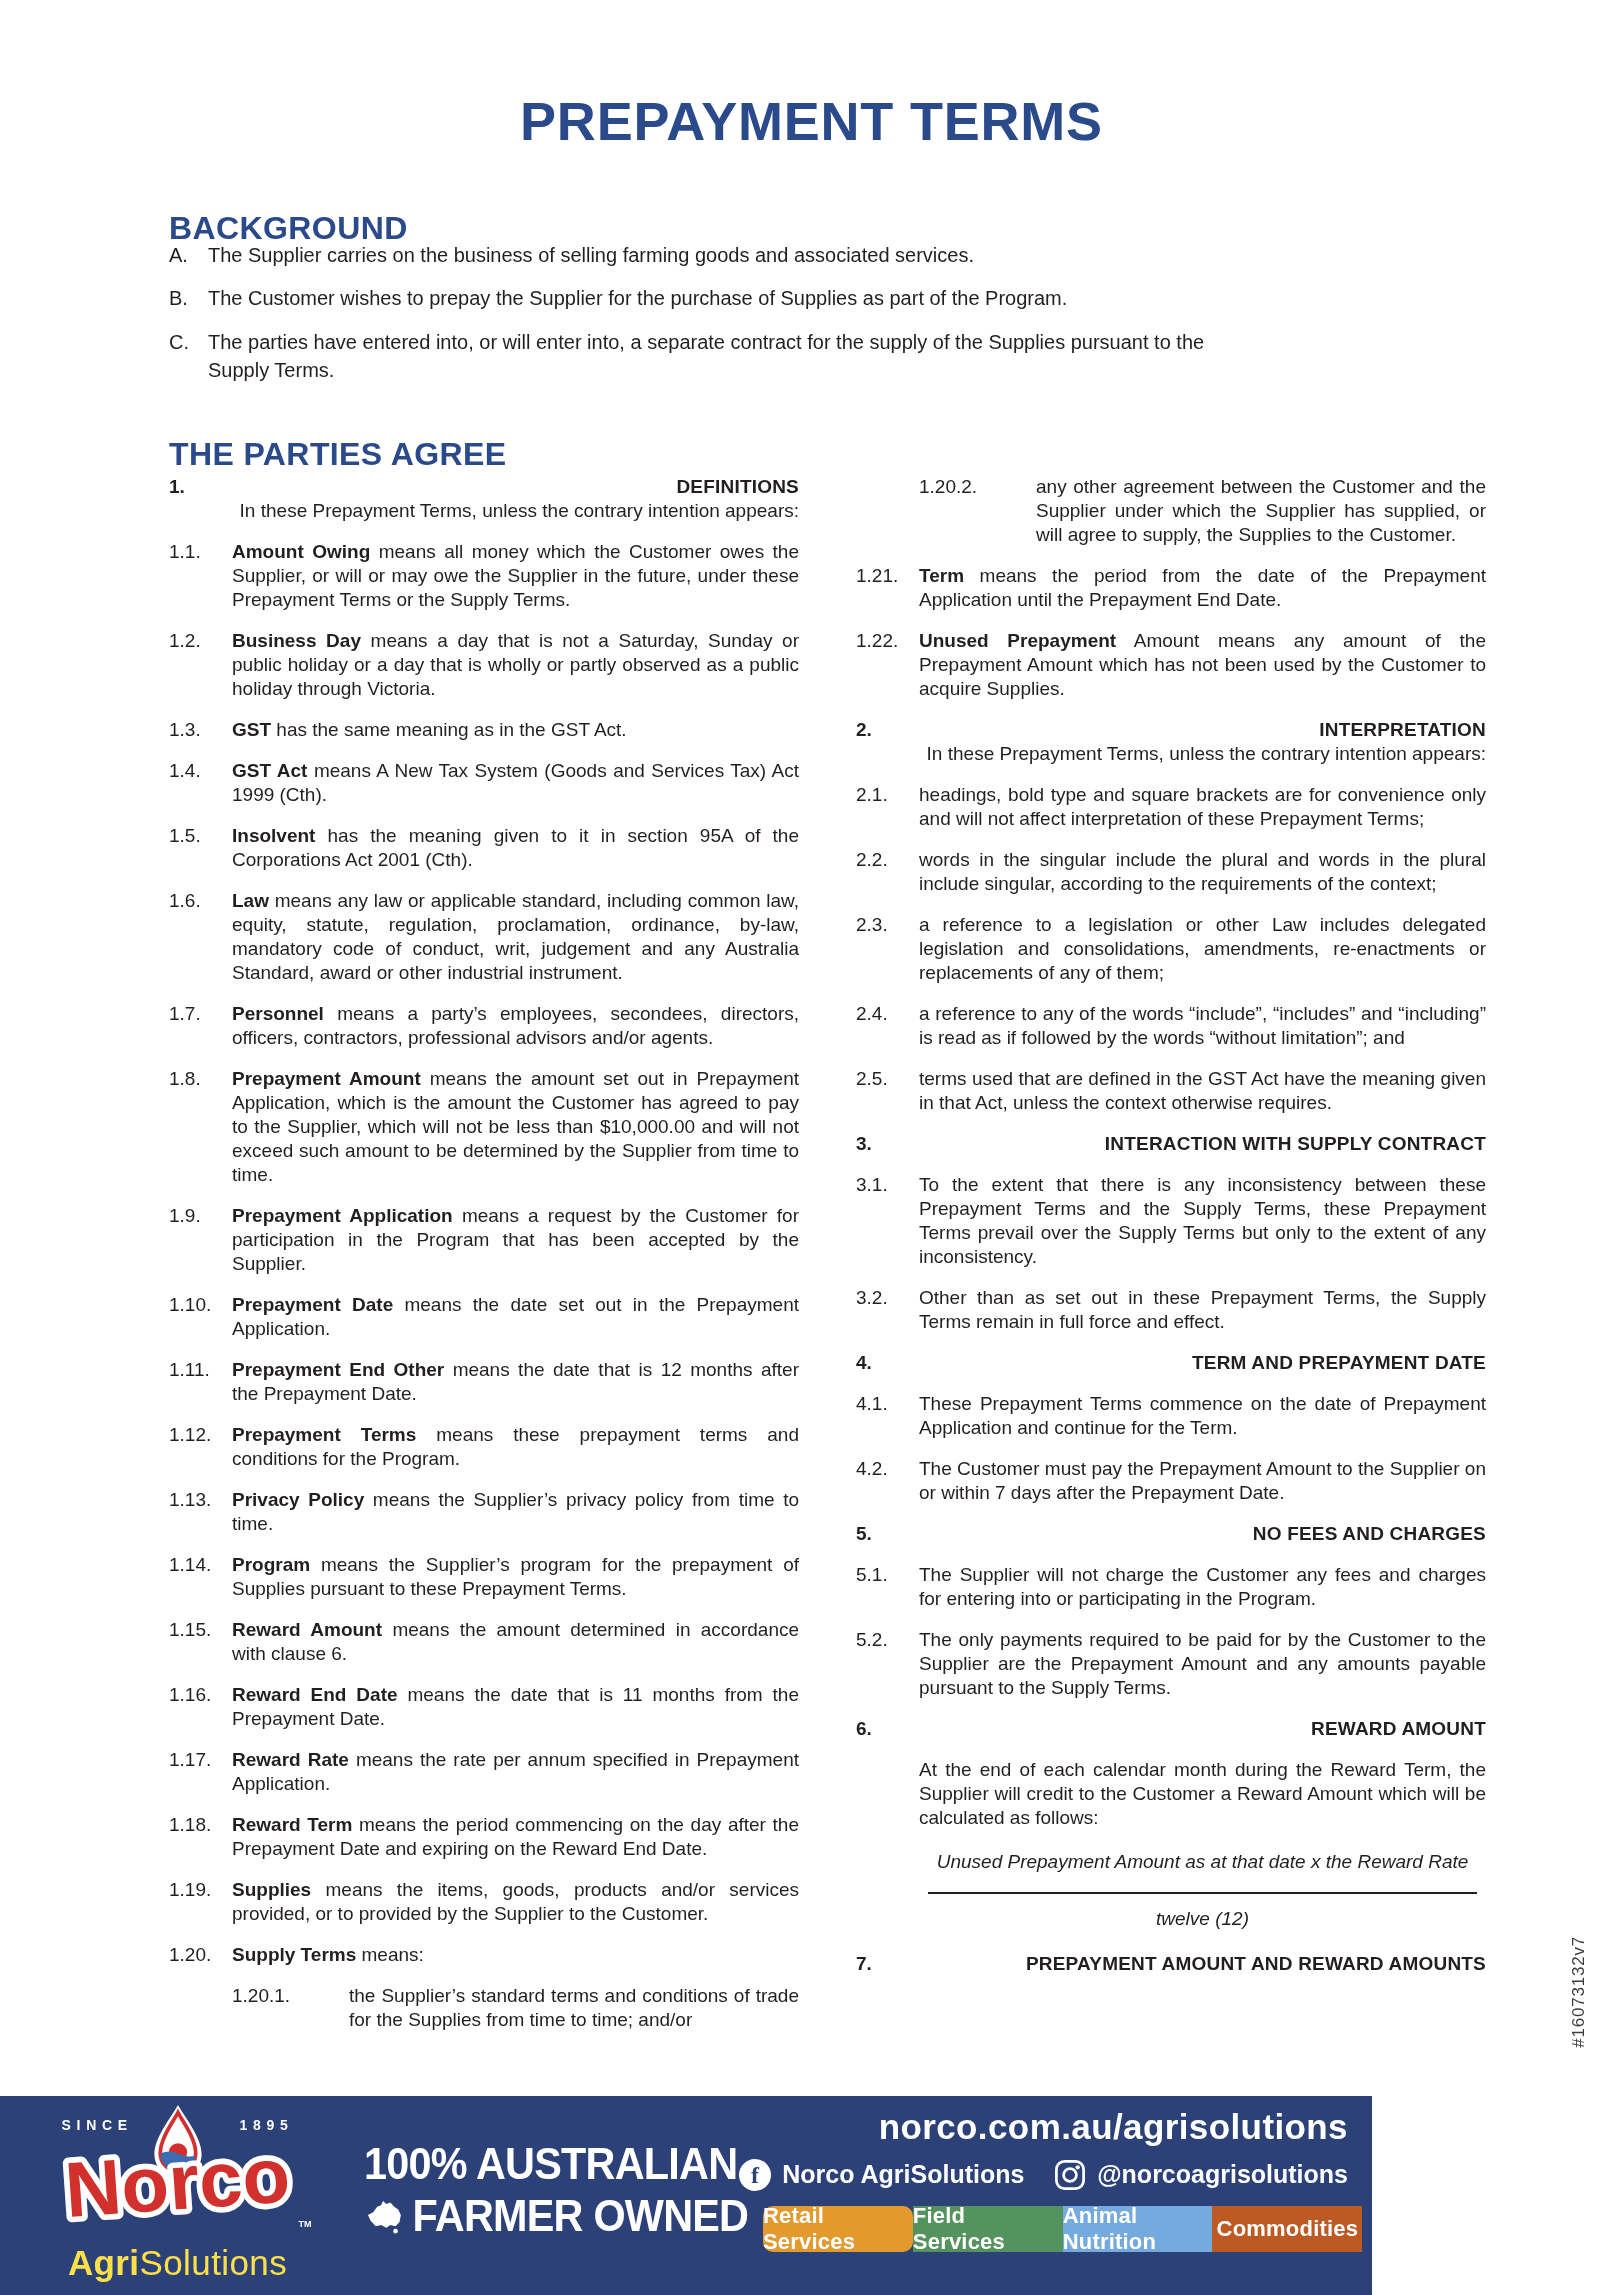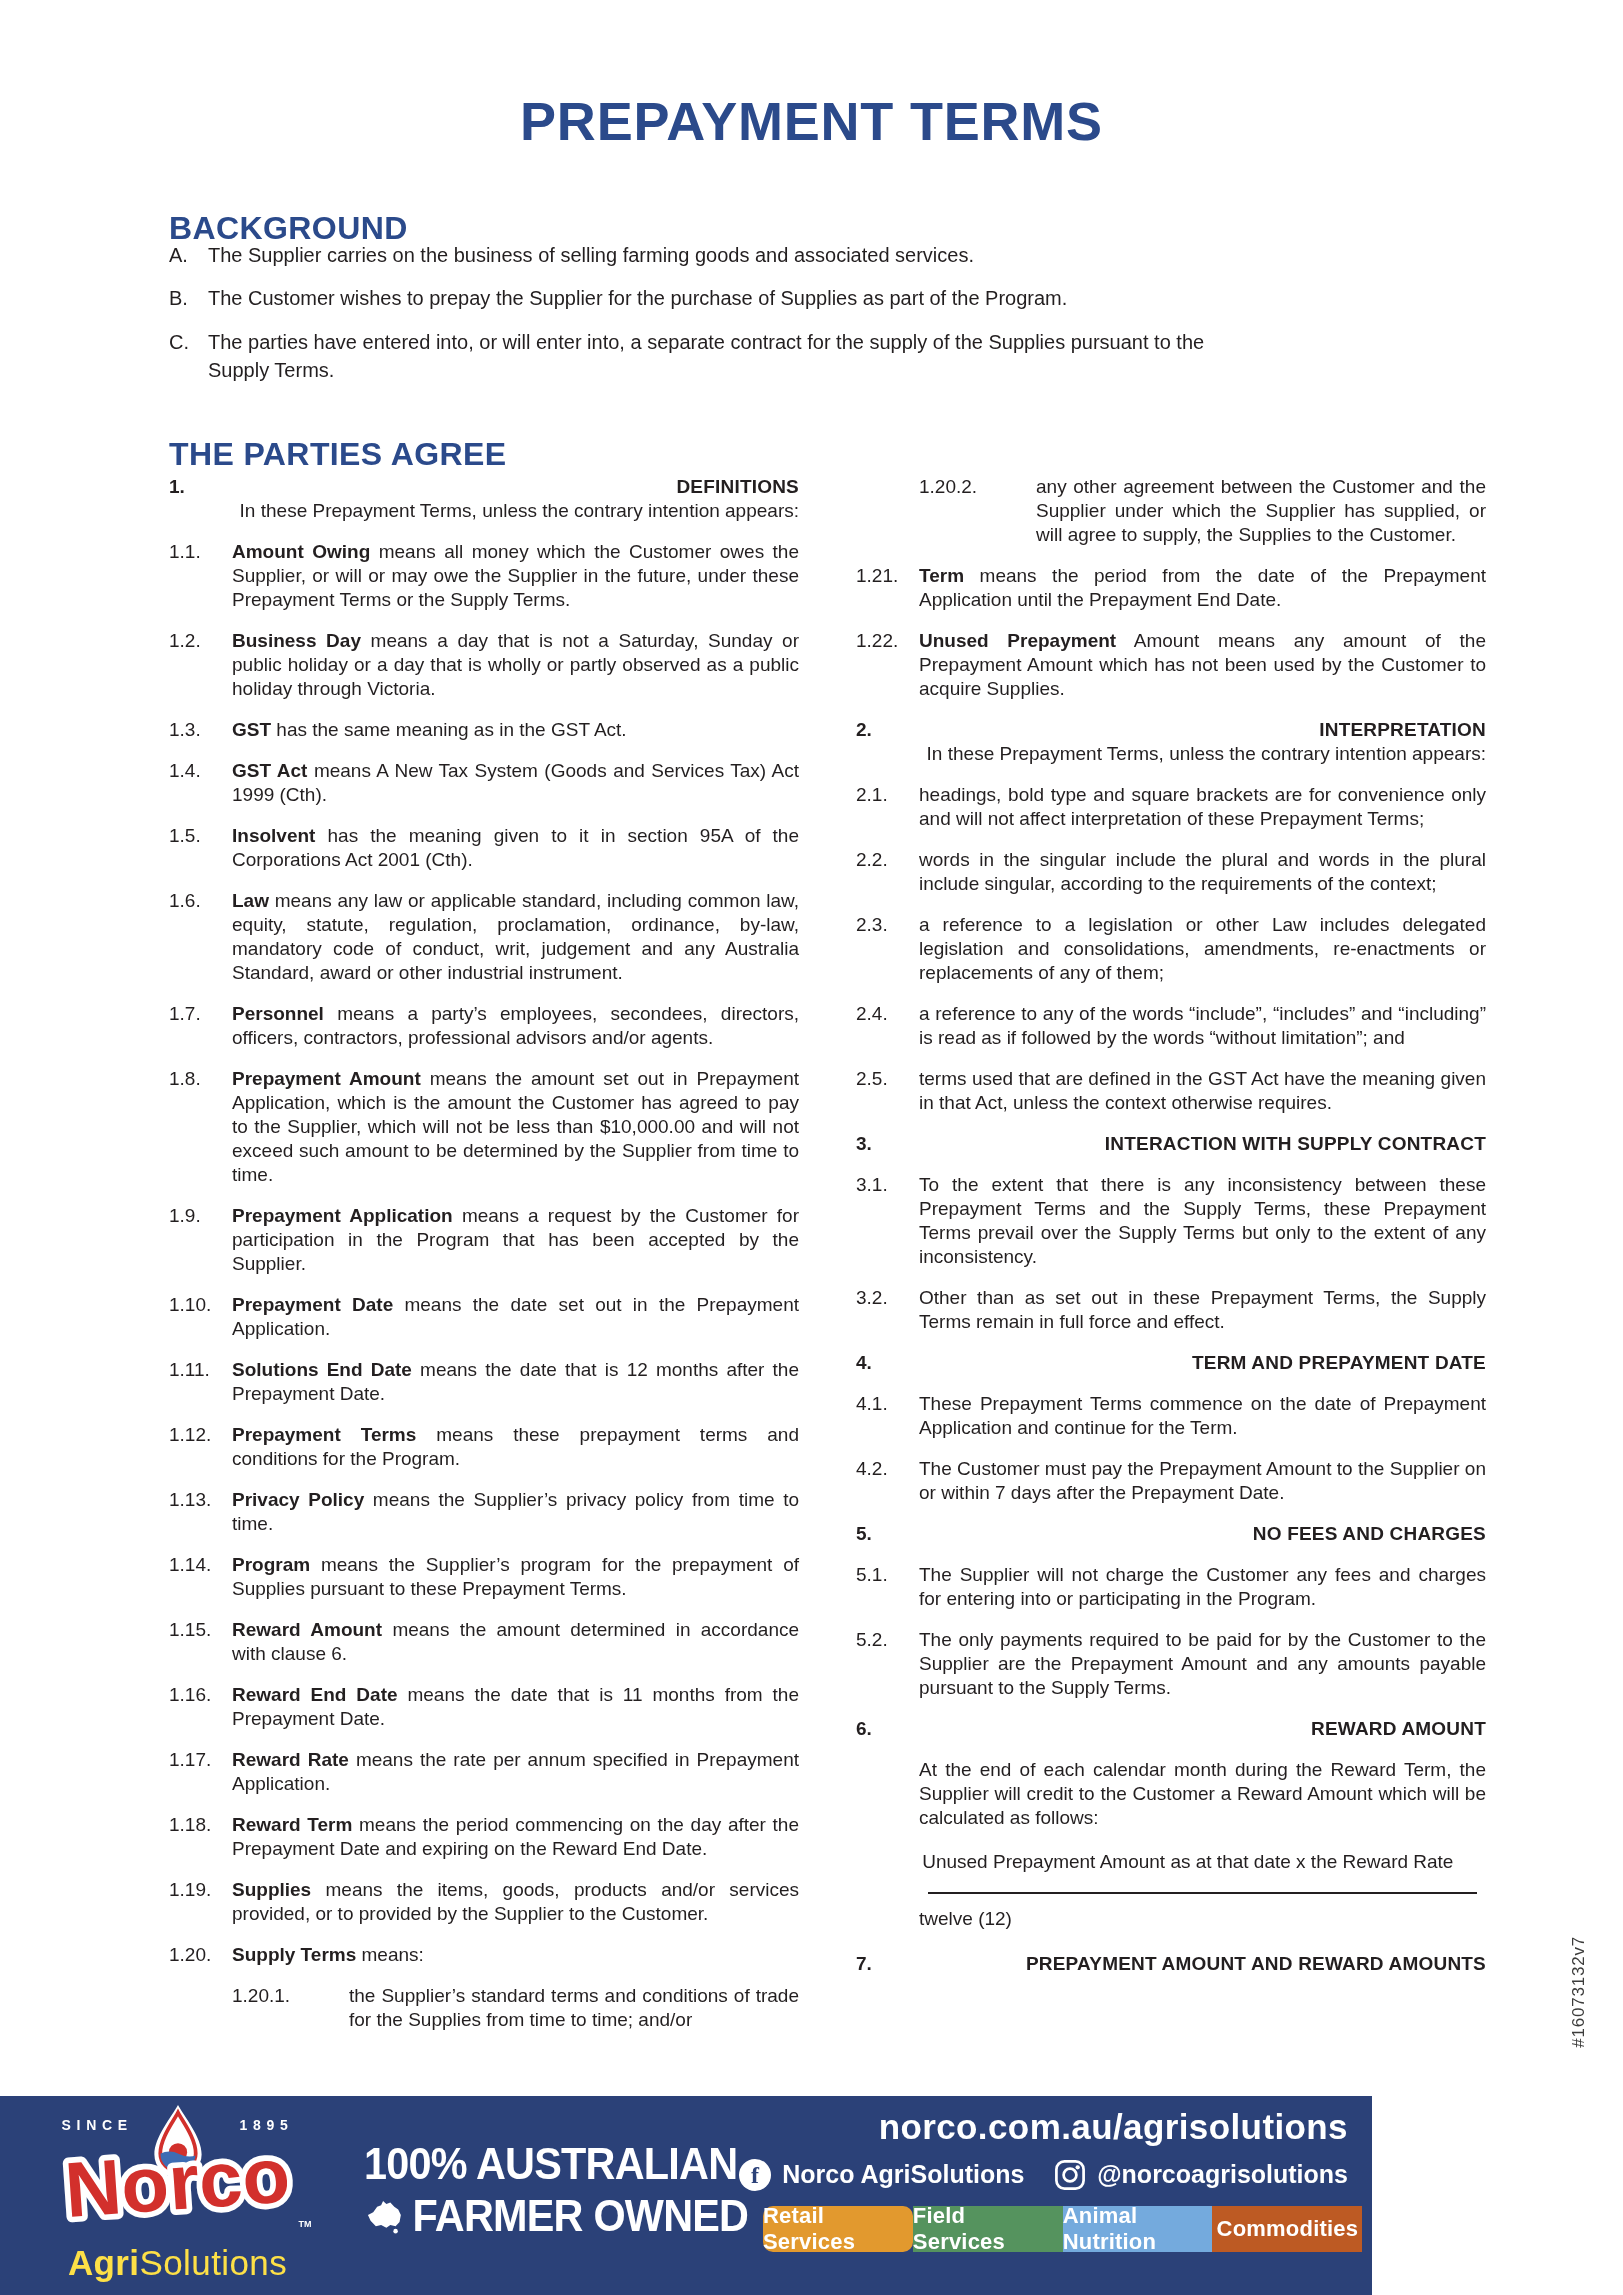--- a/index.html
+++ b/index.html
@@ -32,21 +32,21 @@
   .block .num{flex:none; width:63px;}
   .block .body{flex:1; text-align:justify;}
   .block.heading .num{font-weight:700;}
   .block.heading .body{text-align:right;}
   .ctitle{font-weight:700; letter-spacing:0.2px;}
   .term{font-weight:700;}
   .block.sub{margin-left:63px;gap:44px;}
   .block.sub .num{width:73px;}
   .block.para .num{width:63px;}
   .block.formula-row{margin-left:63px; margin-top:4.9px; margin-bottom:21px;}
-  .body.formula{}
+  .body.formula{font-style:italic; text-align:center;}
   .body.formula .numer{padding:3.2px 3.2px 18px;}
   .body.formula .frule{border-top:2.4px solid var(--ink); width:97%; margin:0 auto 13px;}
   
   .side-ref{
     position:absolute; right:34px; top:1936px;
     writing-mode:vertical-rl; transform:rotate(180deg);
     font-size:17px; color:#3c3c3b; letter-spacing:0.8px;
   }
   
   .footer{position:absolute; left:0; top:2096px; width:1372px; height:200px; background:var(--navy);}
@@ -145,21 +145,21 @@
       <div class="block clause">
         <span class="num">1.9.</span>
         <div class="body"><span class="term">Prepayment Application</span> <span>means a request by the Customer for participation in the Program that has been accepted by the Supplier.</span></div>
       </div>
       <div class="block clause">
         <span class="num">1.10.</span>
         <div class="body"><span class="term">Prepayment Date</span> <span>means the date set out in the Prepayment Application.</span></div>
       </div>
       <div class="block clause">
         <span class="num">1.11.</span>
-        <div class="body"><span class="term">Solutions End Date</span> <span>means the date that is 12 months after the Prepayment Date.</span></div>
+        <div class="body"><span class="term">Prepayment End Other</span> <span>means the date that is 12 months after the Prepayment Date.</span></div>
       </div>
       <div class="block clause">
         <span class="num">1.12.</span>
         <div class="body"><span class="term">Prepayment Terms</span> <span>means these prepayment terms and conditions for the Program.</span></div>
       </div>
       <div class="block clause">
         <span class="num">1.13.</span>
         <div class="body"><span class="term">Privacy Policy</span> <span>means the Supplier’s privacy policy from time to time.</span></div>
       </div>
       <div class="block clause">

